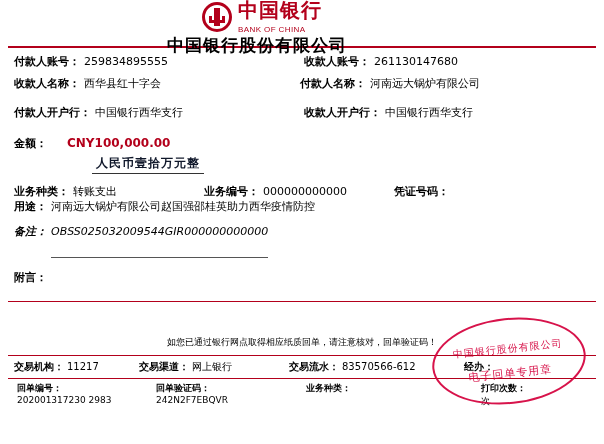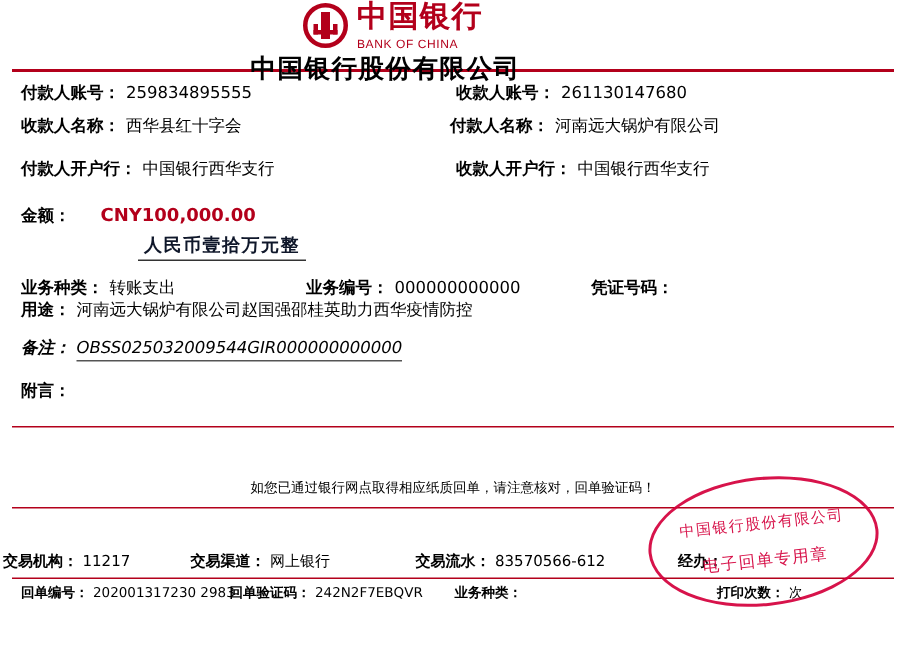--- a/index.html
+++ b/index.html
@@ -168,21 +168,21 @@
   .triple .t1 { width: 190px; flex: none; display: flex; }
   .triple .t2 { width: 190px; flex: none; display: flex; }
   .triple .t3 { flex: 1; display: flex; }
   .single {
     display: flex;
     margin-bottom: 7px;
     line-height: 15px;
   }
   .underline-val {
     border-bottom: 1px solid #555;
-    padding-bottom: 1px;
+    padding-bottom: 18px;
     margin-left: 4px;
     text-align: right;
   }
   
   .rule-mid {
     height: 1px;
     background: #b3001b;
     margin: 16px 8px 0 8px;
   }
   .notice {
@@ -221,22 +221,21 @@
     letter-spacing: 1px;
     white-space: nowrap;
   }
   
   .rule-bot {
     height: 1px;
     background: #b3001b;
     margin: 6px 8px 0 8px;
   }
   .footer {
-    padding: 4px 14px 0 2px;
-    margin-top: 24px;
+    padding: 4px 14px 0 14px;
   }
   .footer-row {
     display: flex;
     font-family: "DejaVu Sans", sans-serif;
     font-size: 10px;
     color: #000;
     margin-bottom: 4px;
   }
   .f-item { display: flex; align-items: baseline; }
   .f-lbl { font-weight: bold; white-space: nowrap; }
@@ -249,21 +248,21 @@
     background: #b3001b;
     margin: 2px 8px 0 8px;
   }
   .footer2 {
     display: flex;
     padding: 3px 14px 0 14px;
     font-family: "DejaVu Sans", sans-serif;
     font-size: 9px;
     color: #000;
   }
-  .footer2 .f-item { margin-right: 0; }
+  .footer2 .f-item { margin-right: 0; flex-direction: column; }
 </style>
 </head>
 <body>
 
 <div class="receipt">
 
   <div class="header">
     <div class="logo-wrap">
       <div class="boc-mark"></div>
       <div class="boc-names">

